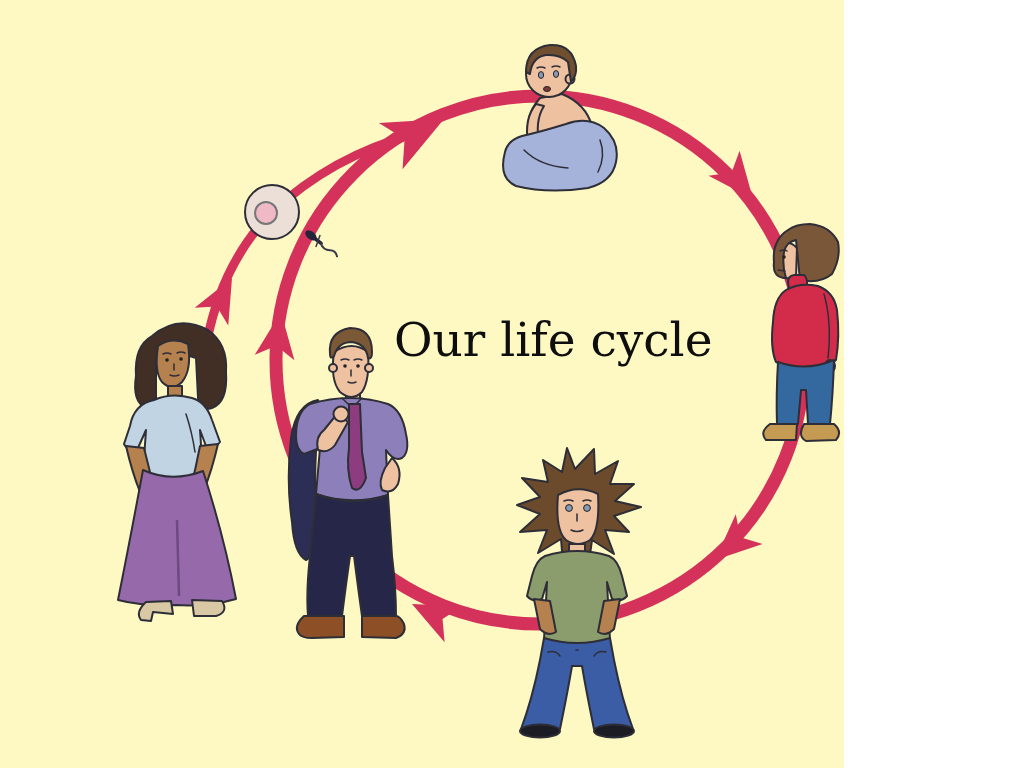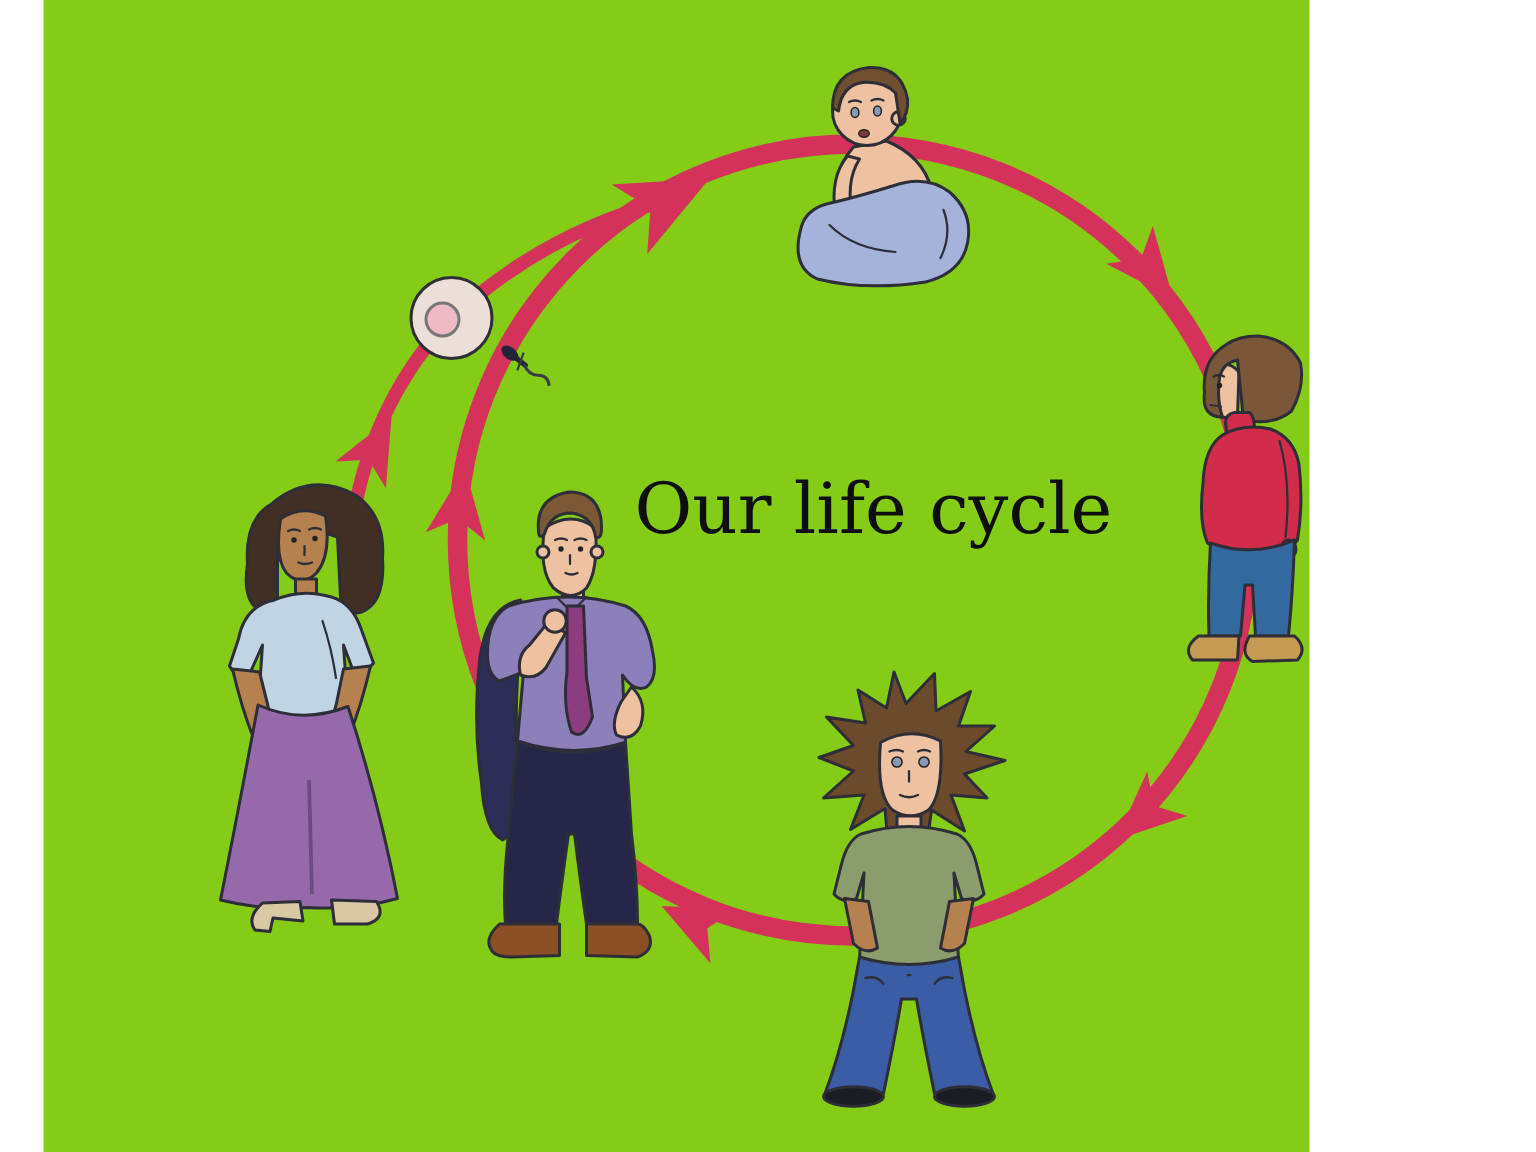--- a/index.html
+++ b/index.html
@@ -9,22 +9,22 @@
     --skin-light:#eec2a0; --skin-tan:#b5814e;
     --hair-brown:#7a5738; --hair-dark:#412e24; --hair-teen:#6b4b2c; --hair-man:#7b5836; --hair-baby:#6f4f30;
     --sweater-red:#d22c4a; --jeans-child:#34699f; --jeans-teen:#3a5da6;
     --shirt-green:#8b9c6d; --shirt-purple:#8d7fba; --tie-purple:#8e3c80;
     --suit-navy:#262748; --jacket-navy:#2d2e55;
     --top-blue:#c0d4e4; --skirt-purple:#966aaa;
     --shoes-tan:#c59a52; --shoes-beige:#d9c8a4; --shoes-brown:#8c4f26; --shoes-dark:#1c1c24;
     --eye-blue:#8898b5;
   }
   html,body{margin:0;padding:0;background:#fff;}
-  .stage{position:relative;width:844px;height:768px;background:#84cc16;overflow:hidden;
-         font-family:"DejaVu Serif", serif;margin-left:29px;}
+  .stage{position:relative;width:844px;height:768px;background:#fef9c3;overflow:hidden;
+         font-family:"DejaVu Serif", serif;}
   svg{position:absolute;left:0;top:0;}
   .page-title{position:absolute;left:394px;top:314px;width:340px;
               font-family:"DejaVu Serif", serif;font-size:47px;color:#0e0e0e;
               letter-spacing:0px;white-space:nowrap;line-height:1.1;}
   
   .arrow{fill:var(--arrow);}
   .arc{stroke:var(--arrow);fill:none;}
   .o{stroke:var(--outline);stroke-width:2;stroke-linejoin:round;stroke-linecap:round;}
   .o15{stroke:var(--outline);stroke-width:1.5;stroke-linejoin:round;stroke-linecap:round;fill:none;}
   .skin{fill:var(--skin-light);}

